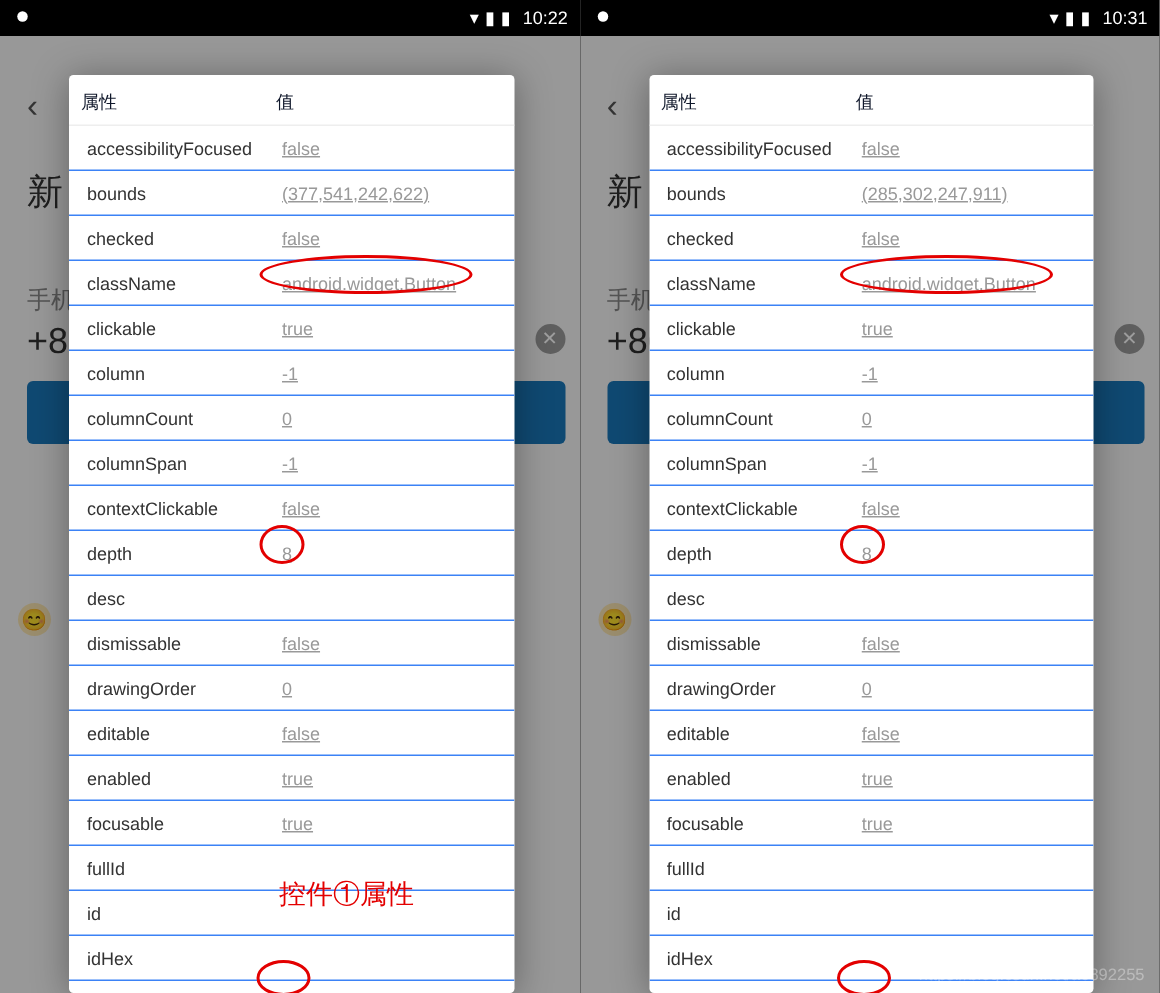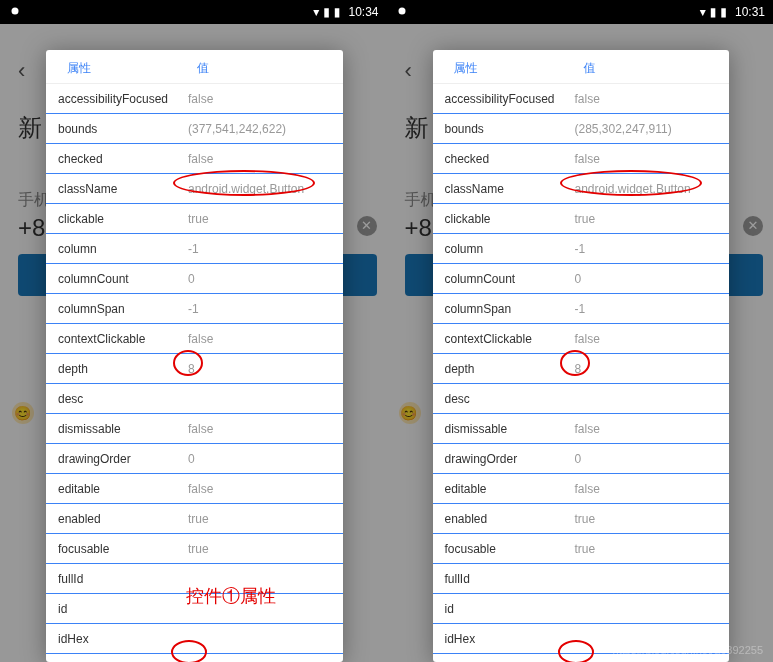--- a/index.html
+++ b/index.html
@@ -112,37 +112,37 @@
       left: 46px;
       right: 44px;
       bottom: 0;
       background: #fff;
       border-radius: 3px;
       box-shadow: 0 2px 24px rgba(0,0,0,0.35);
       overflow: hidden;
     }
     .hdr {
       display: flex;
-      padding: 10px 21px 6px;
+      padding: 10px 8px 6px;
       font-size: 12px;
-      color: #3b82f6;
+      color: #0f172a;
       border-bottom: 1px solid #eee;
     }
     .col-key { width: 130px; flex-shrink: 0; }
     .col-val { flex: 1; }
     .row {
       display: flex;
       align-items: center;
       padding: 7px 12px;
       font-size: 12px;
       border-bottom: 1px solid #3b82f6;
       min-height: 30px;
     }
     .row .k { width: 130px; flex-shrink: 0; color: #333; }
-    .row .v { flex: 1; color: #999; }
+    .row .v { flex: 1; color: #999; text-decoration: underline; }
     .circle {
       position: absolute;
       border: 2px solid #e30000;
       border-radius: 50%;
       pointer-events: none;
     }
     .annotation {
       position: absolute;
       color: #e30000;
       font-size: 18px;
@@ -167,21 +167,21 @@
 <body>
 
 <div class="panel">
   <div class="status-bar">
     <svg class="status-left-icon" viewBox="0 0 24 24" fill="#fff">
         <circle cx="12" cy="12" r="6"></circle>
       </svg>
     <span>▾</span>
     <span>▮</span>
     <span>▮</span>
-    <span class="time">10:34</span>
+    <span class="time">10:22</span>
   </div>
   <div class="app-bg">
     <div class="back-arrow">‹</div>
     <div class="title-partial">新</div>
     <div class="label-partial">手机</div>
     <div class="phone-partial">+86</div>
     <div class="clear-btn">✕</div>
     <div class="blue-btn"></div>
     <div class="face-badge">😊</div>
   </div>

